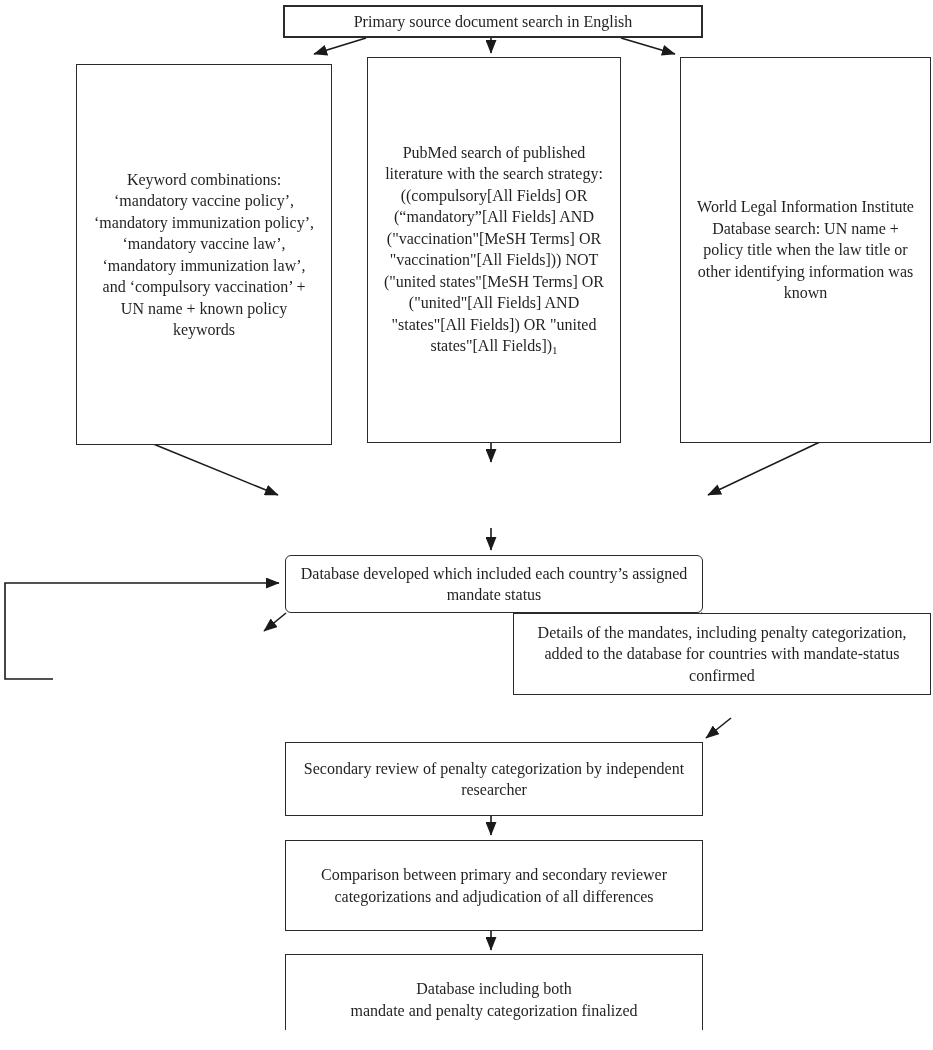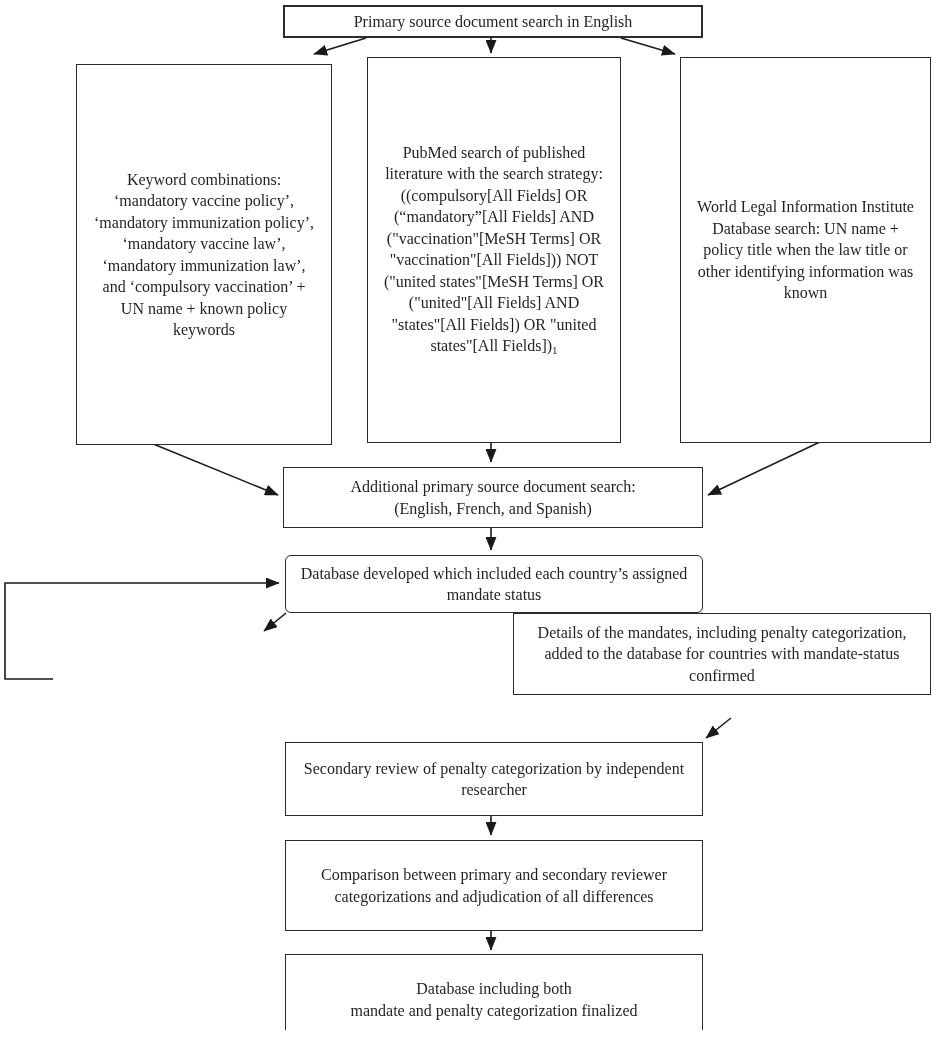--- a/index.html
+++ b/index.html
@@ -108,24 +108,20 @@
   </div>
 
   <div class="node" id="n-worldlii">
     <span class="txt">World Legal Information Institute
 Database search: UN name +
 policy title when the law title or
 other identifying information was
 known</span>
   </div>
 
-  <div class="node" id="n-additional">
-    <span class="txt">Additional primary source document search:
-(English, French, and Spanish)</span>
-  </div>
 
   <div class="node" id="n-database">
     <span class="txt">Database developed which included each country’s assigned
 mandate status</span>
   </div>
 
 
   <div class="node" id="n-details">
     <span class="txt">Details of the mandates, including penalty categorization,
 added to the database for countries with mandate-status

